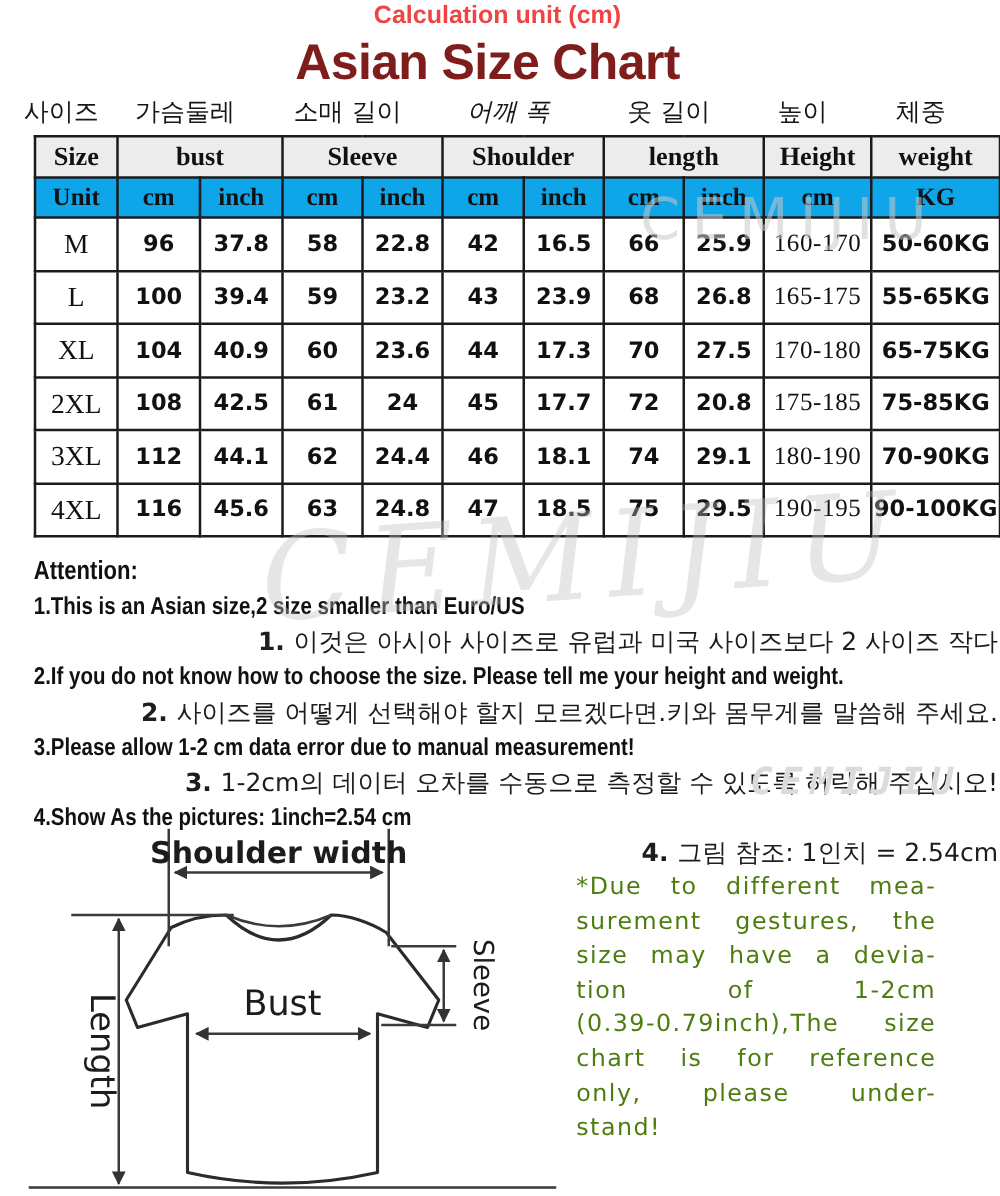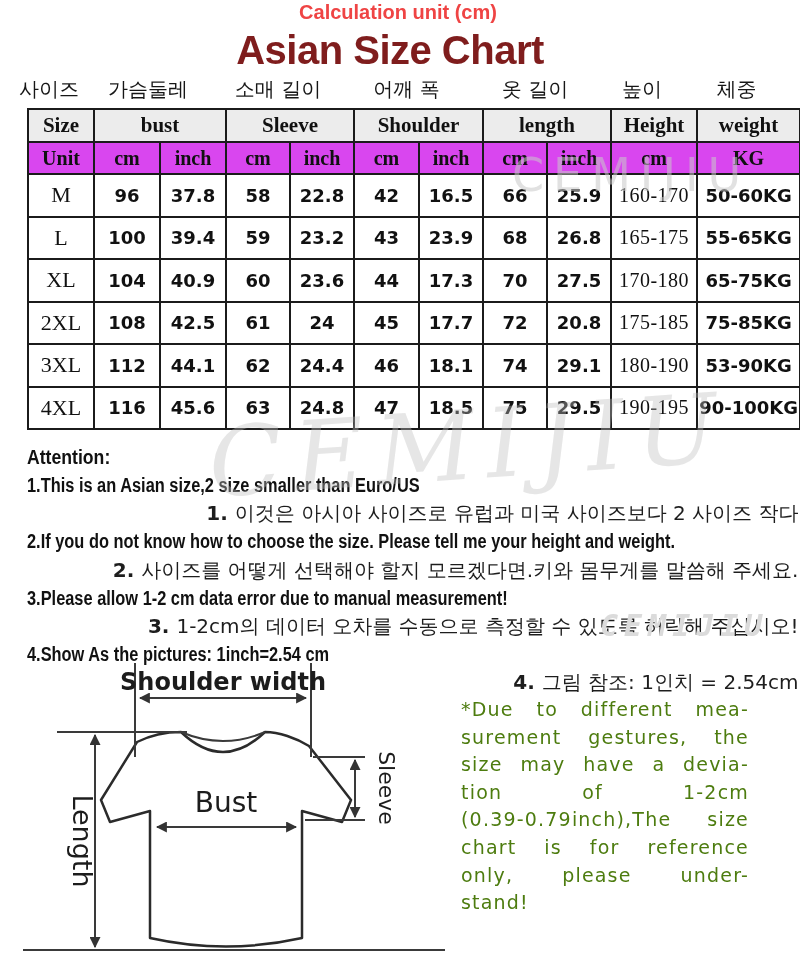--- a/index.html
+++ b/index.html
@@ -16,21 +16,21 @@
   
   .khead{left:16px;top:76px;width:772px;display:flex;}
   .kcol{display:inline-block;text-align:center;font:20px/26px "DejaVu Sans",sans-serif;color:#161616;}
 
   
   table.size{left:27px;top:108px;border-collapse:collapse;table-layout:fixed;width:772px;
              border:2px solid #3b82f6;background:#fff;z-index:1;}
   table.size th,table.size td{border:2px solid #1b1b1b;text-align:center;vertical-align:middle;padding:0;}
   tr.hrow1{height:33px;} tr.hrow2{height:32px;} tr.drow{height:42.5px;}
   .gh{background:#ececec;font:bold 21px "Liberation Serif",serif;}
-  .uh{background:#d946ef;font:bold 20px "Liberation Serif",serif;}
+  .uh{background:#0ea5e9;font:bold 20px "Liberation Serif",serif;}
   .c-size{font:22px "Liberation Serif",serif;}
   .c-num{font:bold 18px "DejaVu Sans",sans-serif;}
   .c-height{font:20px "Liberation Serif",serif;letter-spacing:.5px;}
 
   
   .wm{pointer-events:none;z-index:3;white-space:nowrap;}
   .wm1{left:512px;top:148px;font:46px "DejaVu Sans",sans-serif;letter-spacing:9px;color:#c9c9c9;opacity:.55;}
   .wm2{left:205px;top:408px;font:italic 96px "DejaVu Serif",serif;letter-spacing:12px;
        color:#bfbfbf;opacity:.38;transform:rotate(-4deg);transform-origin:left top;}
   .wm3{left:600px;top:608px;font:italic bold 30px "DejaVu Sans Mono",monospace;letter-spacing:6px;color:#dbdbdb;}
@@ -60,21 +60,21 @@
 
 <div class="page">
 
   <h1 class="abs title">Asian Size Chart</h1>
   <div class="abs subtitle">Calculation unit (cm)</div>
 
   <div class="abs khead">
       <span class="kcol" style="width: 66px;">사이즈</span>
       <span class="kcol" style="width: 132px;">가슴둘레</span>
       <span class="kcol" style="width: 128px;">소매 길이</span>
-      <span class="kcol" style="width: 129px;">어깨 폭</span>
+      <span class="kcol" style="width: 129px; font-style: italic;">어깨 폭</span>
       <span class="kcol" style="width: 128px;">옷 길이</span>
       <span class="kcol" style="width: 86px;">높이</span>
       <span class="kcol" style="width: 103px;">체중</span>
     </div>
 
   <table class="abs size">
     <colgroup>
       <col style="width:66px">
         <col style="width:66px">
         <col style="width:66px">
@@ -168,21 +168,21 @@
           <td class="c-size">3XL</td>
           <td class="c-num">112</td>
           <td class="c-num">44.1</td>
           <td class="c-num">62</td>
           <td class="c-num">24.4</td>
           <td class="c-num">46</td>
           <td class="c-num">18.1</td>
           <td class="c-num">74</td>
           <td class="c-num">29.1</td>
           <td class="c-height">180-190</td>
-          <td class="c-num">53-90KG</td>
+          <td class="c-num">70-90KG</td>
         </tr>
         <tr class="drow">
           <td class="c-size">4XL</td>
           <td class="c-num">116</td>
           <td class="c-num">45.6</td>
           <td class="c-num">63</td>
           <td class="c-num">24.8</td>
           <td class="c-num">47</td>
           <td class="c-num">18.5</td>
           <td class="c-num">75</td>

